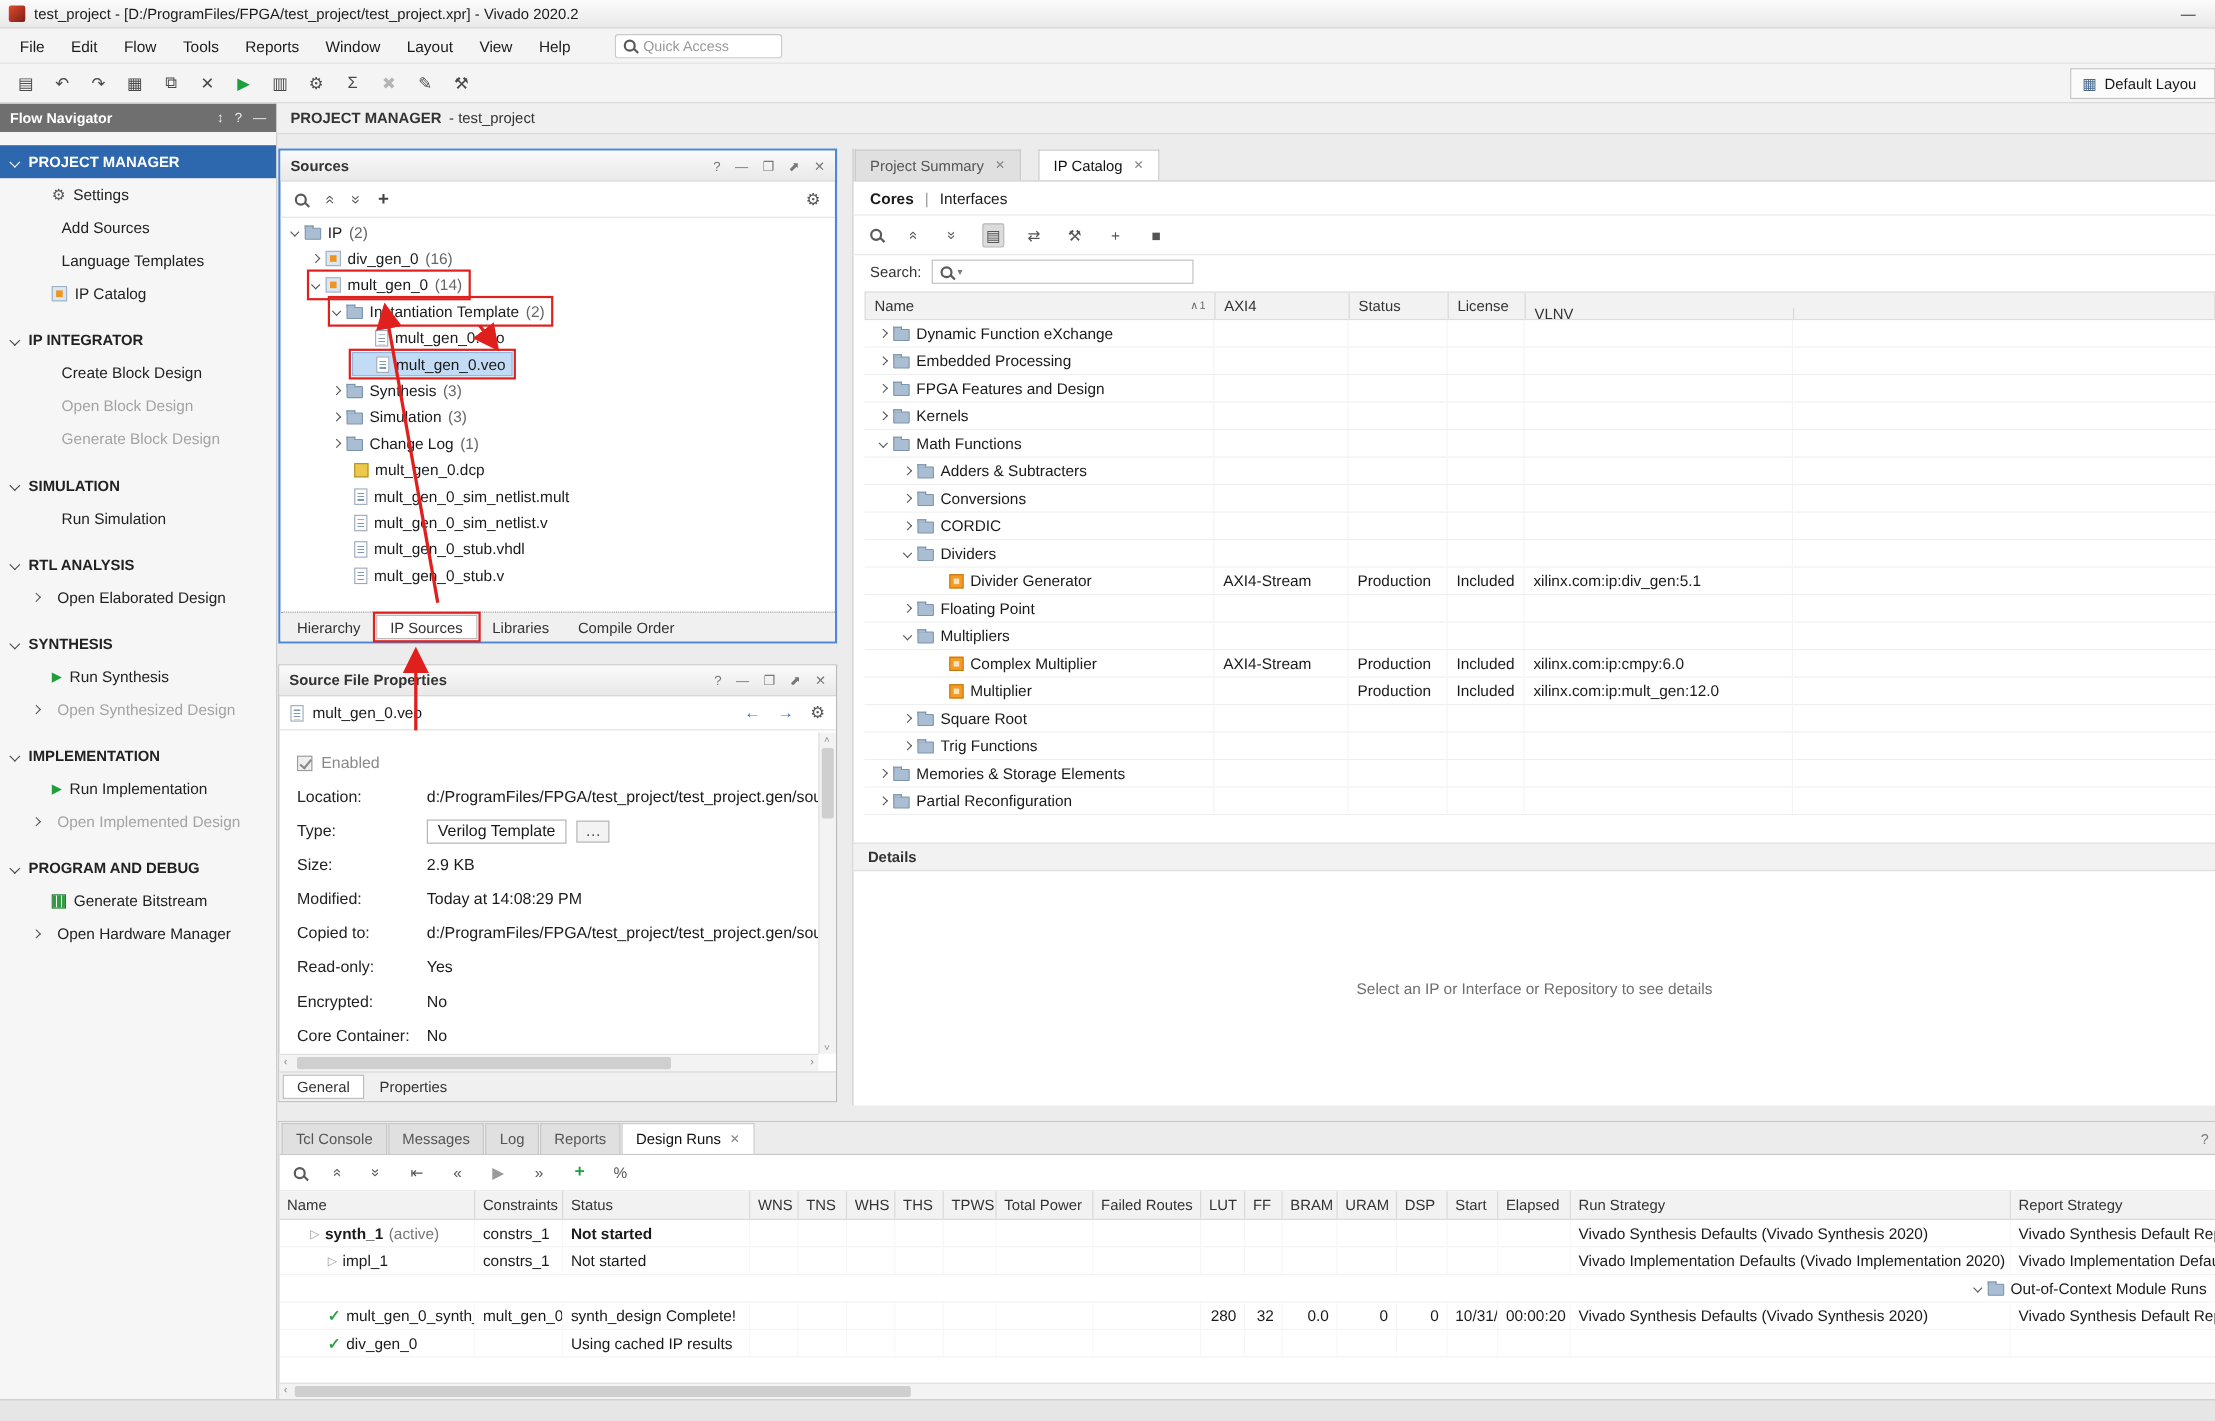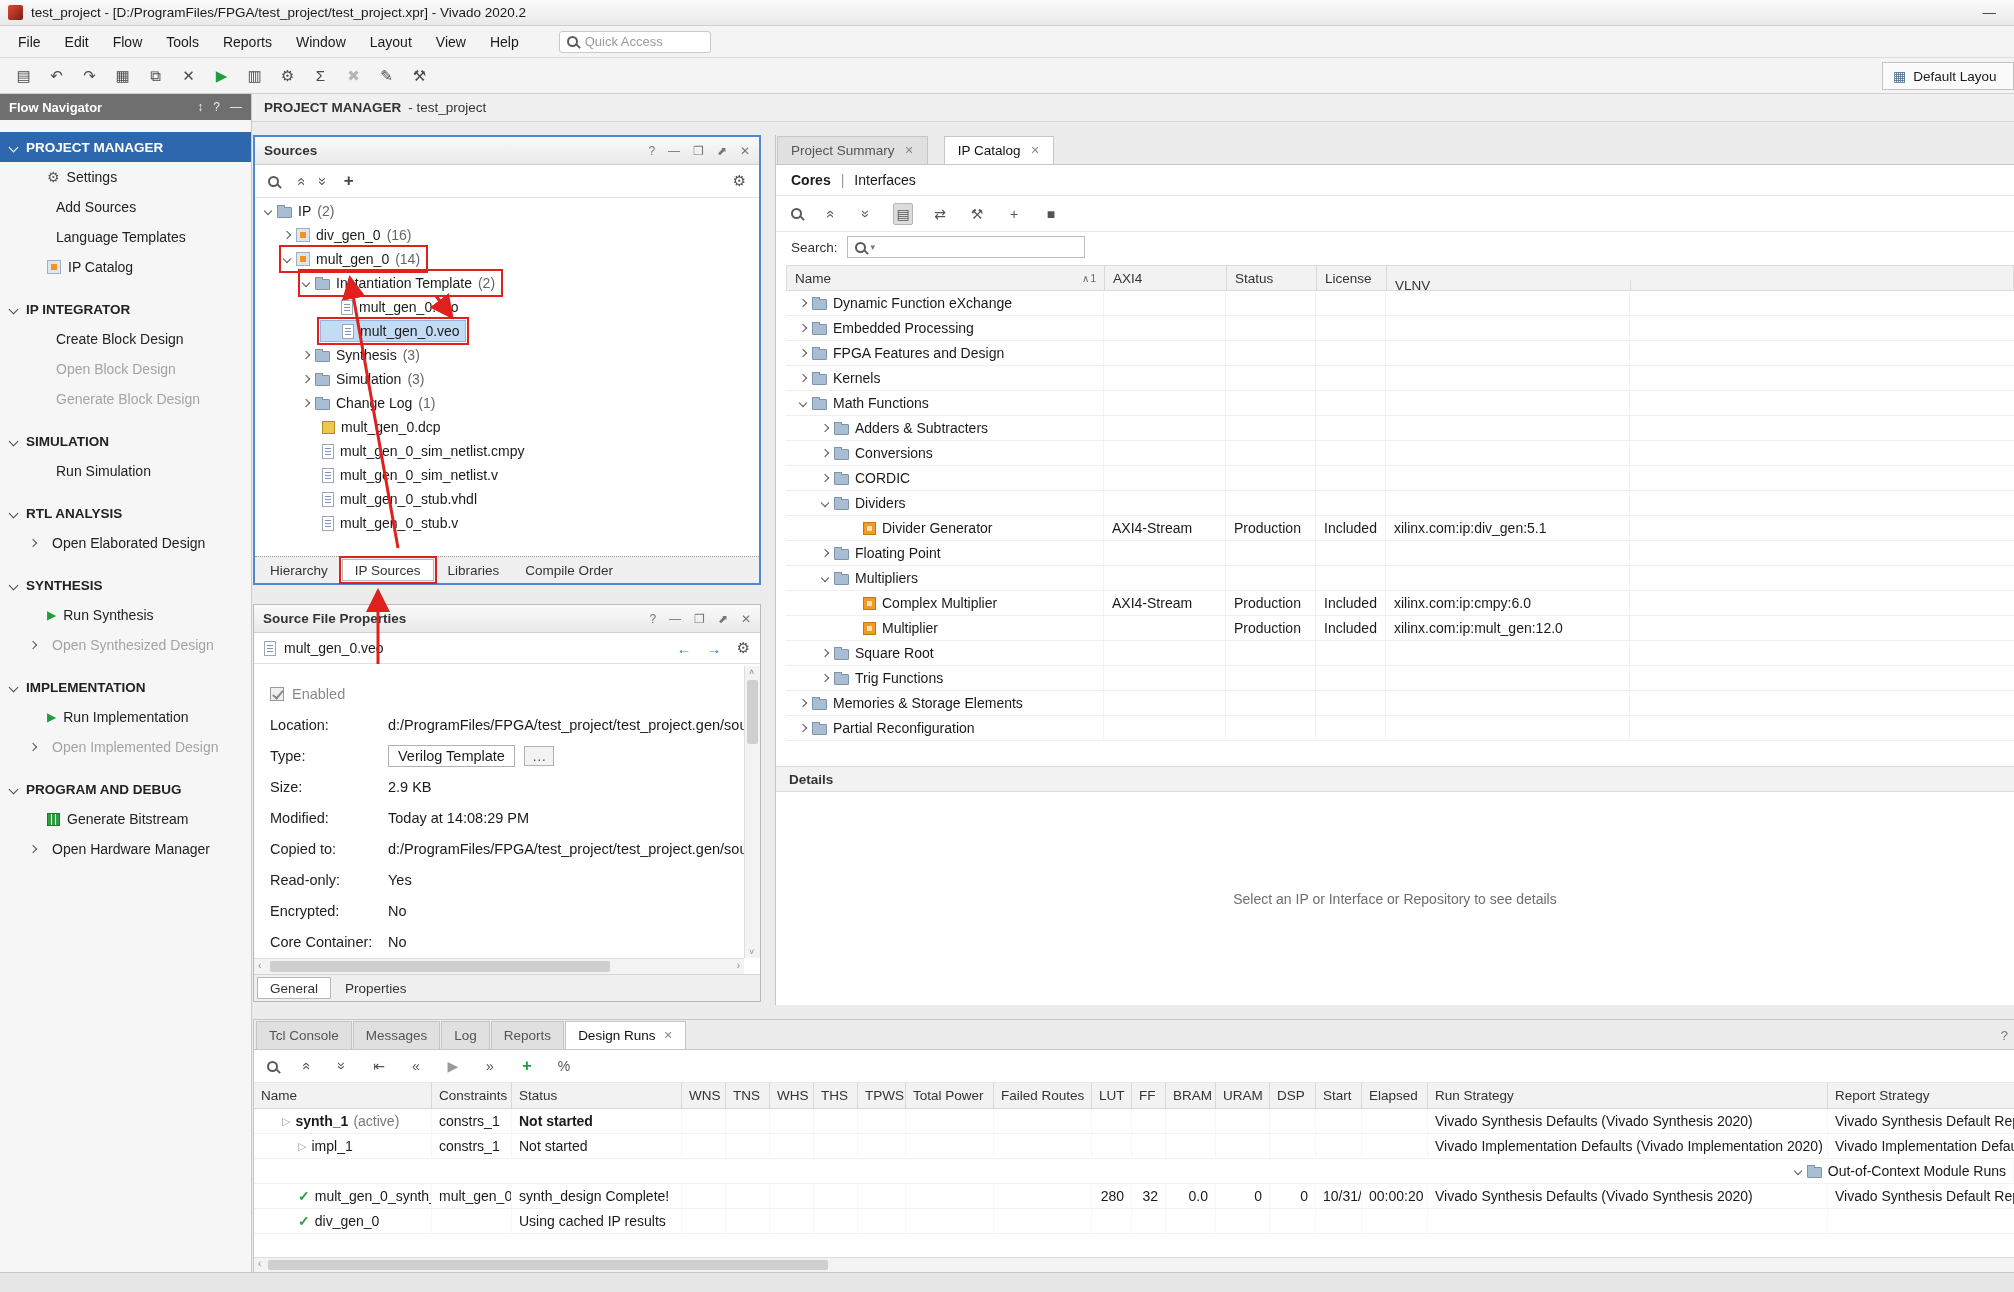--- a/index.html
+++ b/index.html
@@ -426,21 +426,21 @@
           <span class="tinner">
             <span class="chev-sp"></span>
             <span class="ico-dcp"></span>
             <span class="lbl">mult_gen_0.dcp</span>
           </span>
         </div>
         <div class="trow" style="padding-left: 46px;">
           <span class="tinner">
             <span class="chev-sp"></span>
             <span class="ico-doc"></span>
-            <span class="lbl">mult_gen_0_sim_netlist.cmpy</span>
+            <span class="lbl">mult_gen_0_sim_netlist.mult</span>
           </span>
         </div>
         <div class="trow" style="padding-left: 46px;">
           <span class="tinner">
             <span class="chev-sp"></span>
             <span class="ico-doc"></span>
             <span class="lbl">mult_gen_0_sim_netlist.v</span>
           </span>
         </div>
         <div class="trow" style="padding-left: 46px;">

